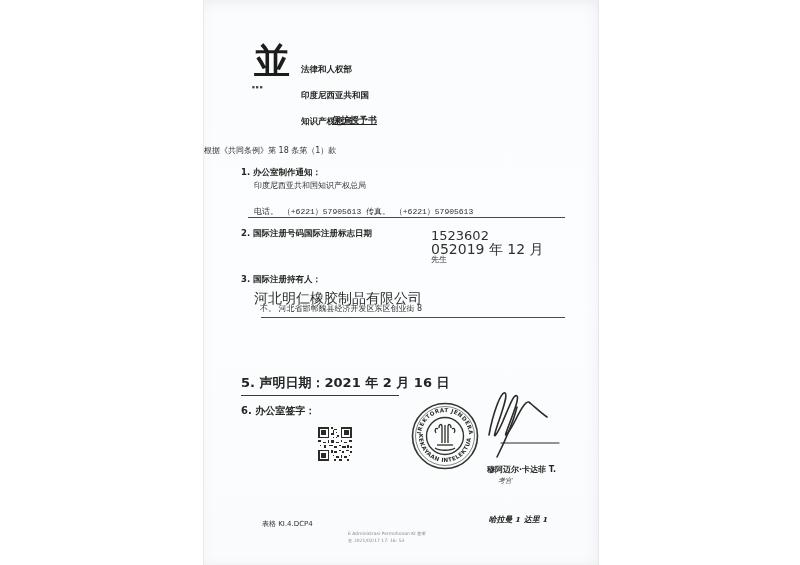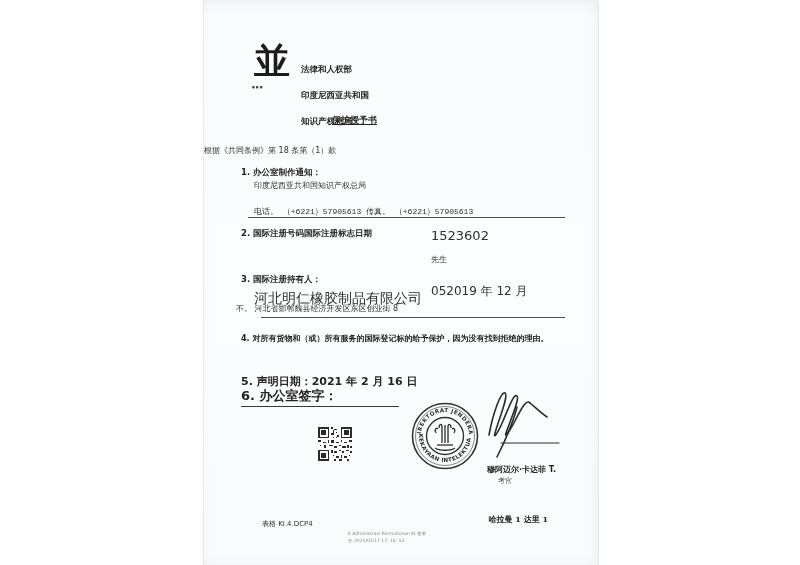--- a/index.html
+++ b/index.html
@@ -10,21 +10,21 @@
   .paper{
     position:absolute;left:203px;top:0;width:394px;height:565px;
     background:linear-gradient(180deg,#f6f7f9 0%,#fbfcfd 3%,#fcfdfe 55%,#fafbfc 100%);
     border-left:1px solid #e8eaed;border-right:1px solid #e4e7ea;
     box-shadow:inset -6px 0 10px rgba(190,198,208,0.12), inset 4px 0 8px rgba(190,198,208,0.08);
   }
   .abs{position:absolute;white-space:nowrap;}
   .b{font-weight:700;color:#242422;}
   .rule{position:absolute;height:0;border-top:1px solid #4a4a48;}
   .tiny{color:#8a8a86;}
-  .serif-i{font-family:"DejaVu Serif","Liberation Serif",serif;}
+  .serif-i{font-family:"DejaVu Serif","Liberation Serif",serif;font-style:italic;}
   .logo-glyph{font-family:"DejaVu Serif","Liberation Serif",serif;font-weight:700;color:#1c1c1a;}
 </style>
 </head>
 <body>
 
 <div class="canvas">
   <div class="paper">
 
     <div class="abs logo-glyph" style="left:50px;top:42px;font-size:36px;line-height:36px;">並</div>
     <div class="abs" style="left:48px;top:85px;font-size:3px;color:#444;letter-spacing:1px;">■■■</div>
@@ -39,33 +39,32 @@
 
     <div class="abs" style="left:0;top:145px;width:384px;font-size:8px;">根据《共同条例》第 18 条第（1）款</div>
 
     <div class="abs b" style="left:37px;top:167px;font-size:8.5px;">1.  办公室制作通知：</div>
     <div class="abs" style="left:50px;top:180px;font-size:8px;">印度尼西亚共和国知识产权总局</div>
     <div class="abs" style="left:50px;top:206px;font-size:8px;font-family:Liberation Mono, monospace;">电话。 （+6221）57905613 传真。 （+6221）57905613</div>
     <div class="rule" style="left:44px;top:217px;width:317px;"></div>
 
     <div class="abs b" style="left:37px;top:228px;font-size:8.5px;">2. 国际注册号码国际注册标志日期</div>
     <div class="abs" style="left:227px;top:228px;font-size:13px;">1523602</div>
-    <div class="abs" style="left:227px;top:241px;font-size:12px;margin-top:42px;">052019 年 12 月</div>
+    <div class="abs" style="left:227px;top:241px;font-size:14px;">052019 年 12 月</div>
     <div class="abs" style="left:227px;top:254px;font-size:8px;">先生</div>
 
     <div class="abs b" style="left:37px;top:274px;font-size:8.5px;">3.  国际注册持有人：</div>
     <div class="abs" style="left:50px;top:290px;font-size:14px;">河北明仁橡胶制品有限公司</div>
-    <div class="abs" style="left:32px;top:303px;font-size:8px;">不。 河北省邯郸魏县经济开发区东区创业街 8</div>
+    <div class="abs" style="left:56px;top:303px;font-size:8px;">不。 河北省邯郸魏县经济开发区东区创业街 8</div>
     <div class="rule" style="left:57px;top:317px;width:304px;"></div>
 
-    <div class="abs b" style="left:37px;top:333px;font-size:8px;">4.  对所有货物和（或）所有服务的国际登记标的给予保护，因为没有找到拒绝的理由。</div>
 
-    <div class="abs b" style="left:37px;top:374px;font-size:11px;width:158px;border-bottom:1px solid #3a3a38;padding-bottom:17px;">5.  声明日期：2021 年 2 月 16 日</div>
+    <div class="abs b" style="left:37px;top:374px;font-size:13px;width:158px;border-bottom:1px solid #3a3a38;padding-bottom:3px;">5.  声明日期：2021 年 2 月 16 日</div>
 
-    <div class="abs b" style="left:37px;top:387px;font-size:13px;">6.  办公室签字：</div>
+    <div class="abs b" style="left:37px;top:404px;font-size:10px;">6.  办公室签字：</div>
 
     <svg class="abs" style="left:114px;top:427px;" width="34" height="34" viewBox="0 0 21 21" shape-rendering="crispEdges">
       <rect x="0" y="0" width="21" height="21" fill="#fdfdfd"></rect>
       <g fill="#2a2a28">
         <rect x="0" y="0" width="7" height="7"></rect>
           <rect x="14" y="0" width="7" height="7"></rect>
           <rect x="0" y="14" width="7" height="7"></rect>
       </g>
       <g fill="#fdfdfd">
         <rect x="1" y="1" width="5" height="5"></rect>

